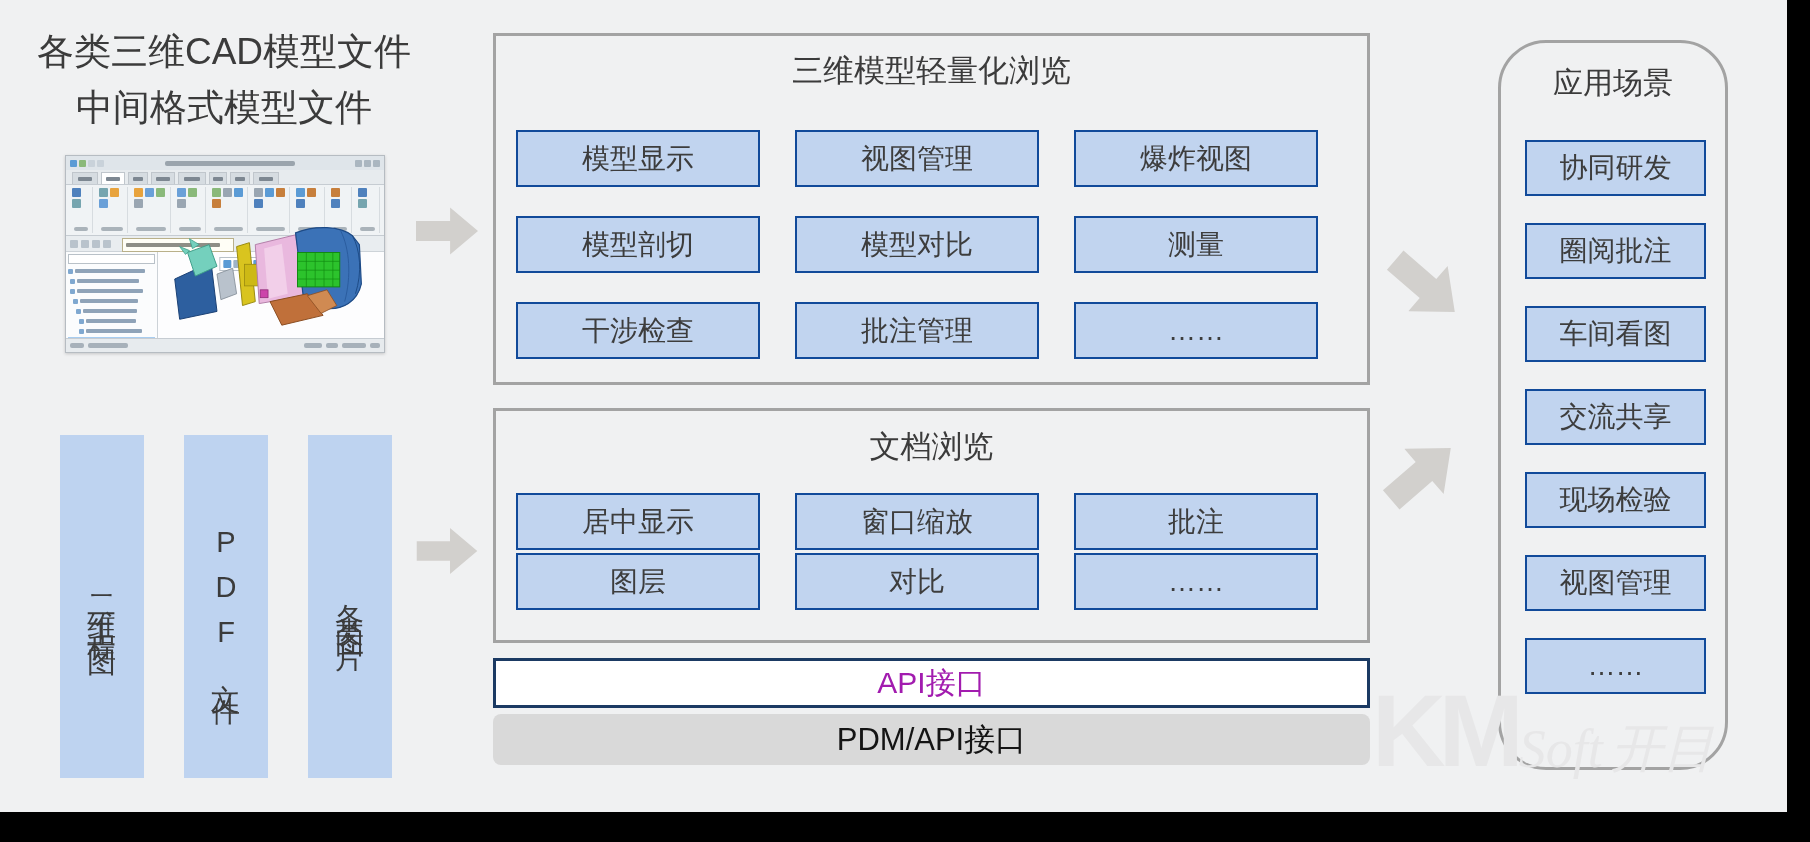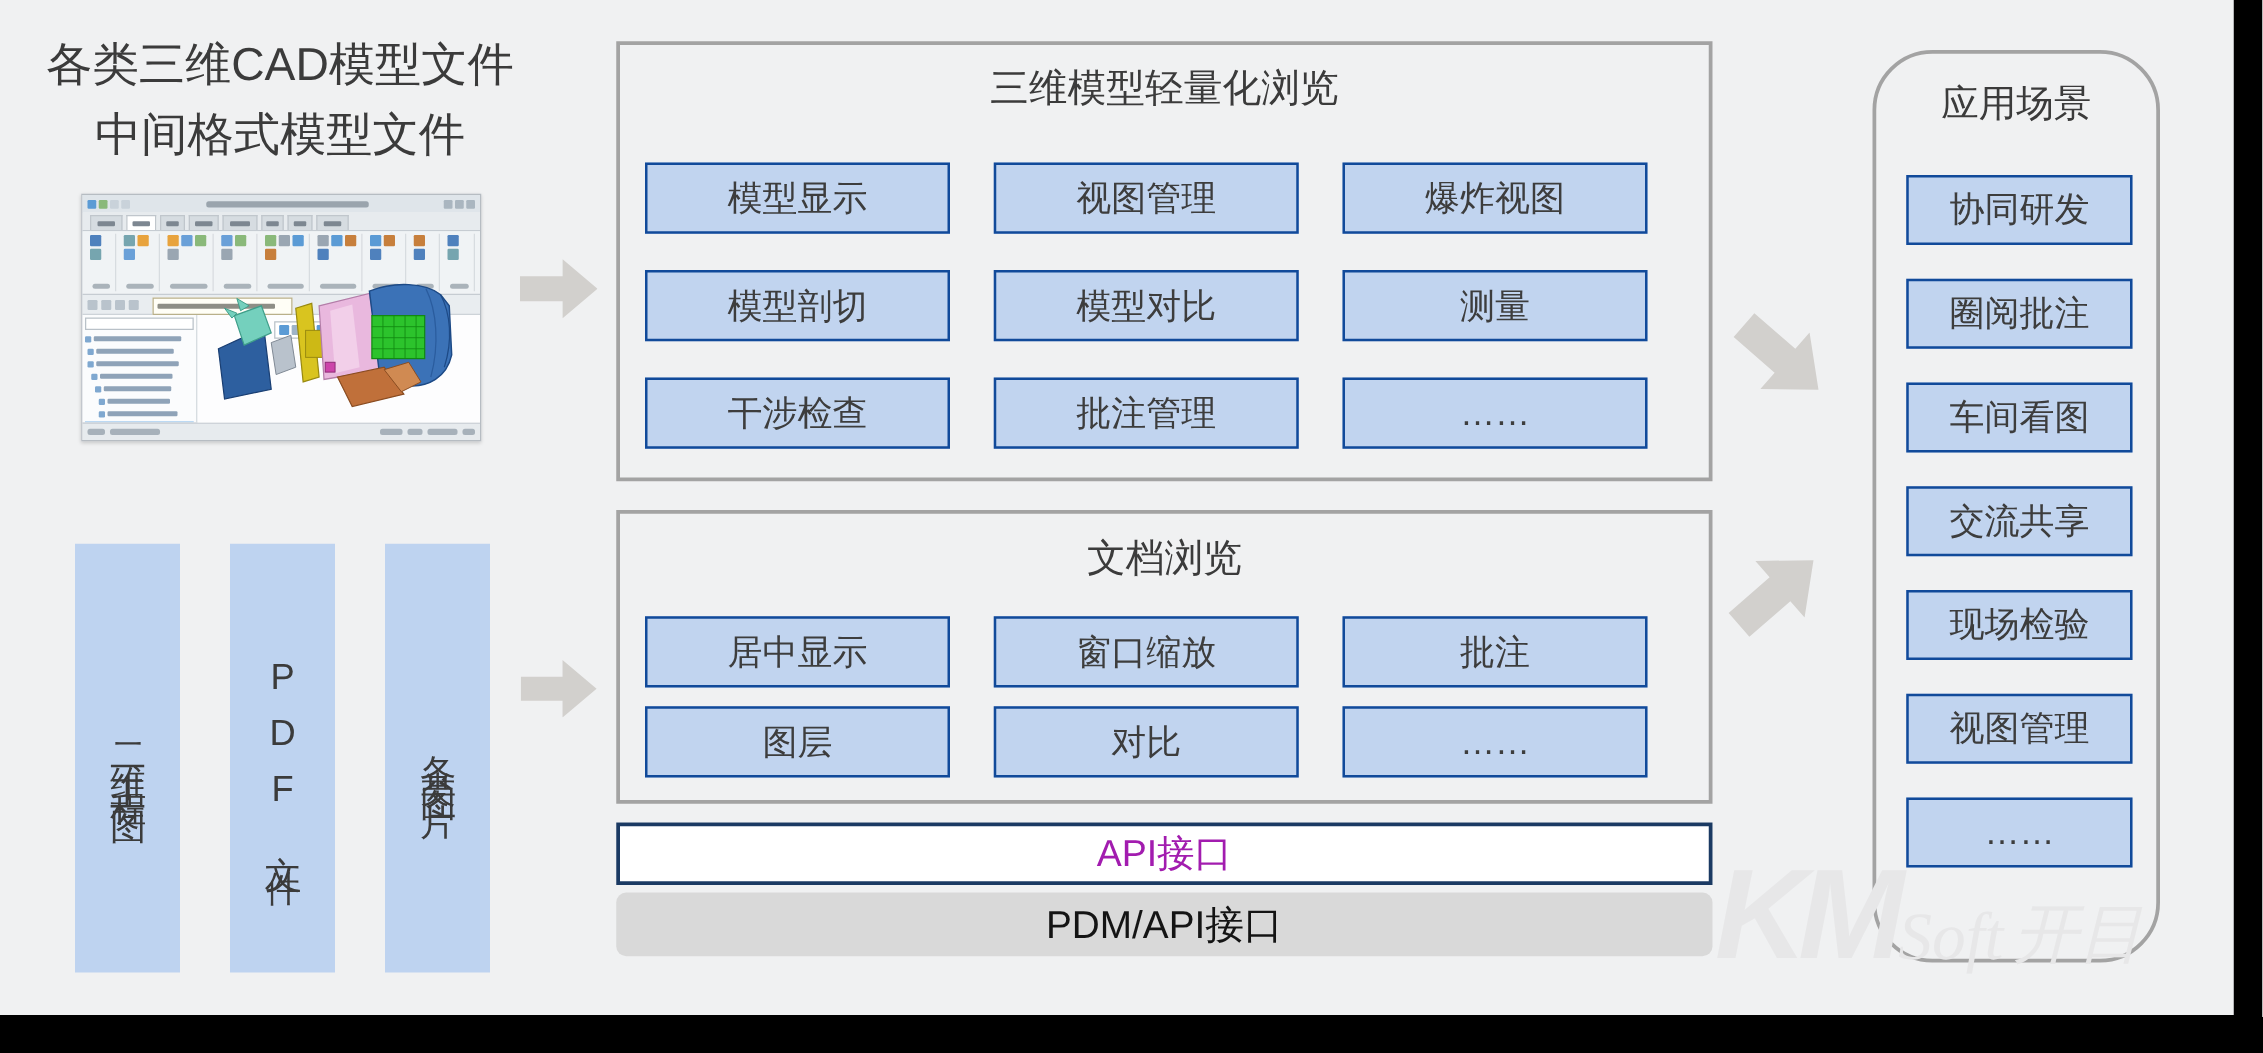--- a/index.html
+++ b/index.html
@@ -58,42 +58,42 @@
 
   
   .panel{position:absolute;border:3px solid #a3a3a3;box-sizing:border-box;}
   .panel-title{text-align:center;font-size:31px;color:#3b3b3b;}
   .panel-model{left:493px;top:33px;width:877px;height:352px;}
   .panel-model .panel-title{margin-top:14px;}
   .panel-doc{left:493px;top:408px;width:877px;height:235px;}
   .panel-doc .panel-title{margin-top:15px;}
   .btn-grid{position:absolute;display:grid;grid-template-columns:repeat(3,244px);column-gap:35px;grid-auto-rows:57px;}
   .grid-model{left:20px;top:94px;row-gap:29px;}
-  .grid-doc{left:20px;top:82px;row-gap:15px;}
+  .grid-doc{left:20px;top:82px;row-gap:3px;}
   .fbtn{background:#c1d4ef;border:2px solid #114a9a;box-sizing:border-box;
         display:flex;align-items:center;justify-content:center;font-size:28px;color:#3d3d3d;}
 
   
   .api-bar{position:absolute;left:493px;top:658px;width:877px;height:50px;background:#ffffff;
            border:3px solid #1b3a63;box-sizing:border-box;display:flex;align-items:center;justify-content:center;
            font-size:30px;color:#a21caf;}
   .pdm-bar{position:absolute;left:493px;top:714px;width:877px;height:51px;background:#d9d9d9;border-radius:8px;
            display:flex;align-items:center;justify-content:center;font-size:31px;color:#141414;}
 
   
   .panel-scenarios{left:1498px;top:40px;width:230px;height:730px;border-radius:48px;}
   .panel-scenarios .panel-title{margin-top:20px;font-size:30px;}
   .sc-list{position:absolute;left:24px;top:97px;display:flex;flex-direction:column;gap:27px;}
   .sbtn{width:181px;height:56px;background:#c1d4ef;border:2px solid #114a9a;box-sizing:border-box;
         display:flex;align-items:center;justify-content:center;font-size:28px;color:#3d3d3d;}
 
   
   .watermark{position:absolute;left:1372px;top:690px;display:flex;align-items:flex-end;color:#e7e7e8;
              white-space:nowrap;pointer-events:none;}
-  .wm-km{font-size:102px;font-weight:bold;font-style:italic;line-height:.82;letter-spacing:-7px;}
+  .wm-km{font-size:102px;font-weight:bold;line-height:.82;letter-spacing:-7px;}
   .wm-soft{font-family:"Liberation Serif",serif;font-style:italic;font-size:54px;line-height:.9;margin-left:2px;}
   .wm-cn{font-size:52px;font-style:italic;line-height:.95;margin-left:8px;}
 </style>
 </head>
 <body>
 
 <div class="stage">
   <div class="content">
 
     <div class="intro">

